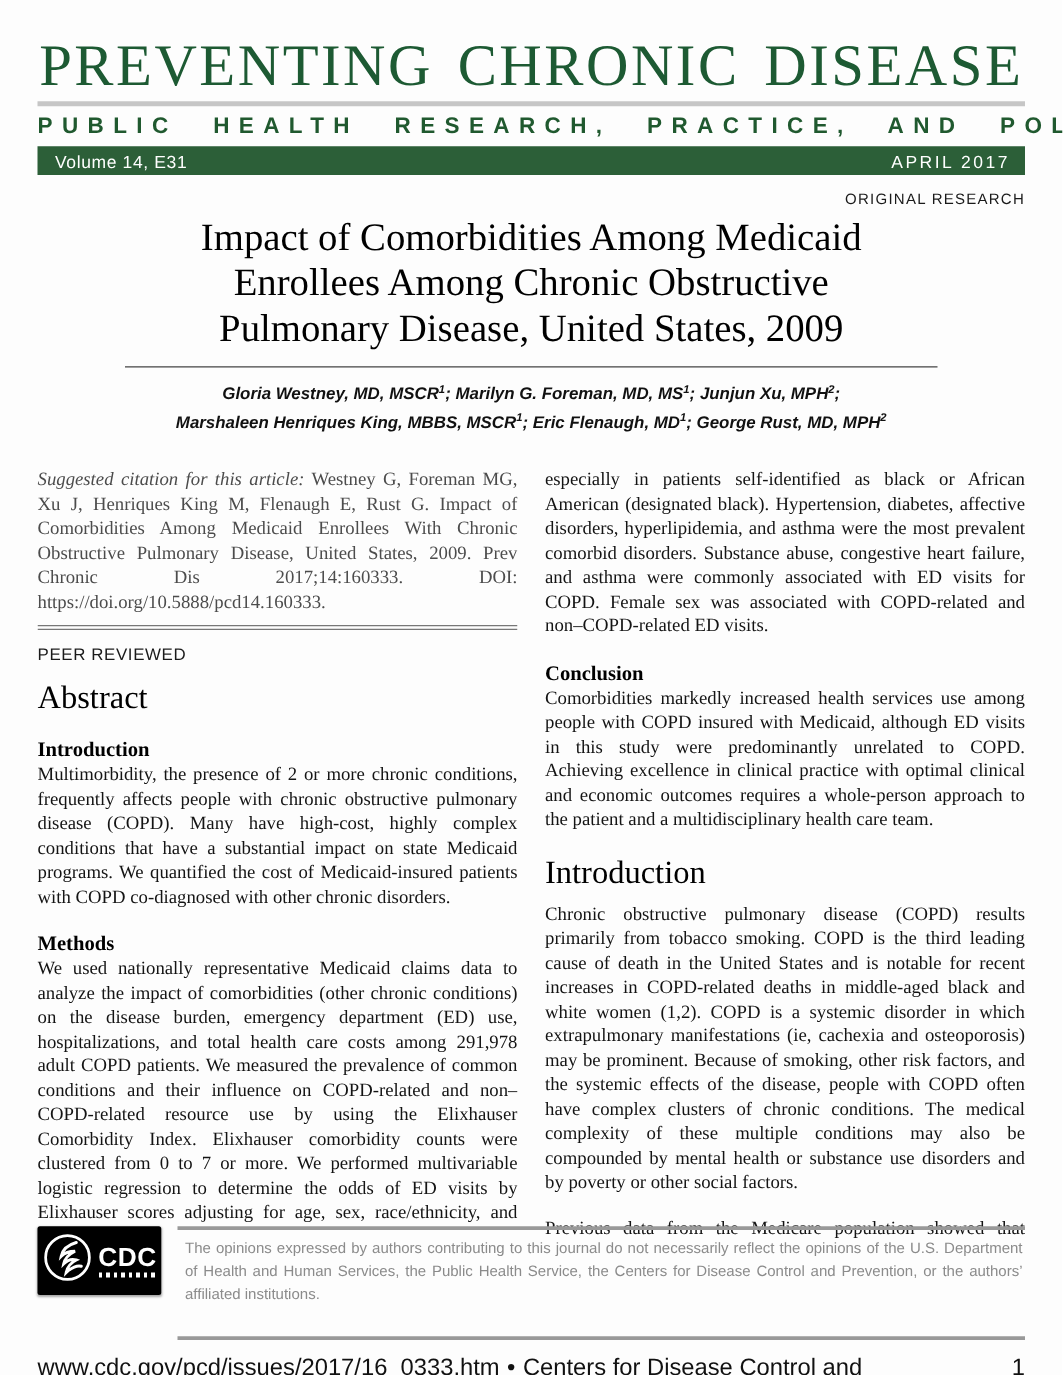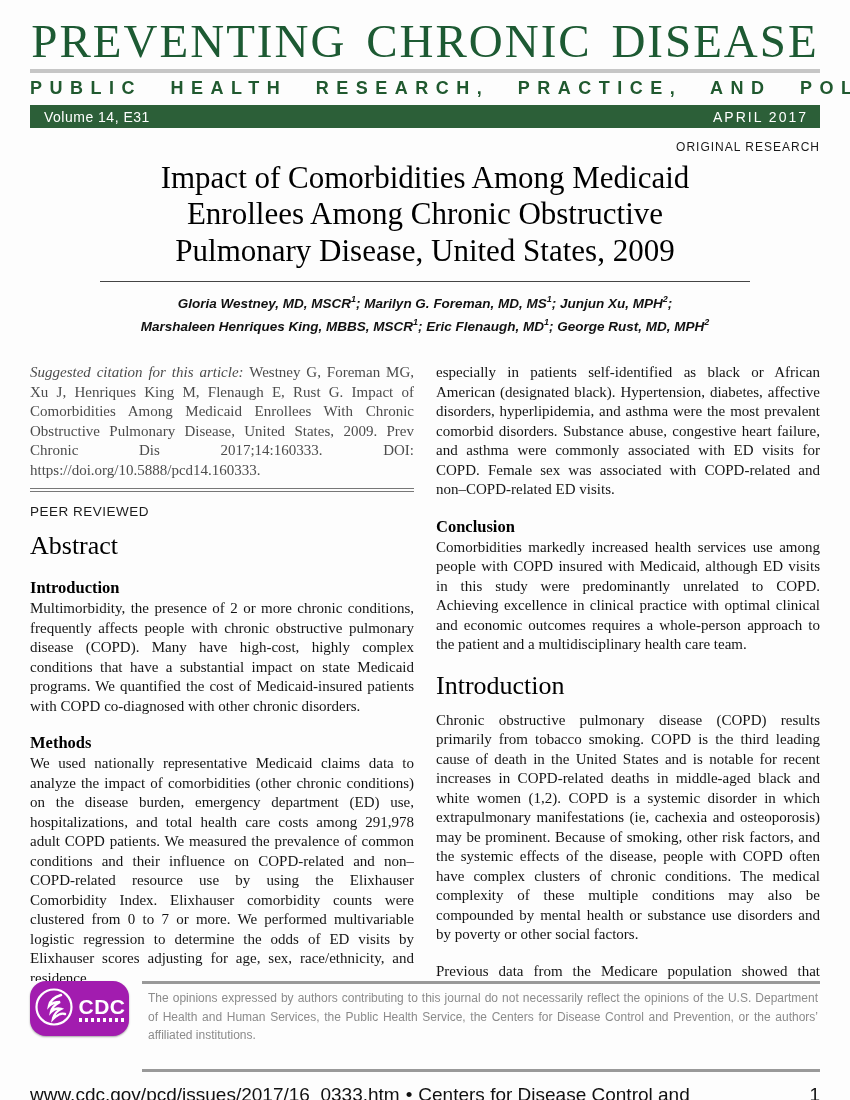--- a/index.html
+++ b/index.html
@@ -9,21 +9,21 @@
     width: 850px;
     height: 1100px;
     margin: 0 auto;
     background: #fdfdfd;
     font-family: "Liberation Serif", serif;
     overflow: hidden;
   }
   .inner { padding: 0 30px; }
 
   
-  .masthead { padding-top: 18px; }
+  .masthead { padding-top: 30px; }
   .journal-title {
     font-family: "Liberation Serif", serif;
     color: #1d5a33;
     font-size: 47px;
     letter-spacing: 2px;
     word-spacing: 6px;
     white-space: nowrap;
     text-align: center;
     line-height: 1.0;
   }
@@ -150,22 +150,22 @@
     position: absolute;
     left: 30px;
     right: 30px;
     top: 981px;
   }
   .footer-band { display: flex; }
   .cdc-logo {
     flex: 0 0 auto;
     width: 99px;
     height: 55px;
-    background: #a21caf;
-    border-radius: 16px;
+    background: #000000;
+    border-radius: 2px;
     display: flex;
     align-items: center;
     justify-content: center;
     gap: 5px;
     box-shadow: 0 1px 2px rgba(0,0,0,0.35);
   }
   .cdc-text {
     color: #fff;
     font-family: "Liberation Sans", sans-serif;
     font-weight: bold;

